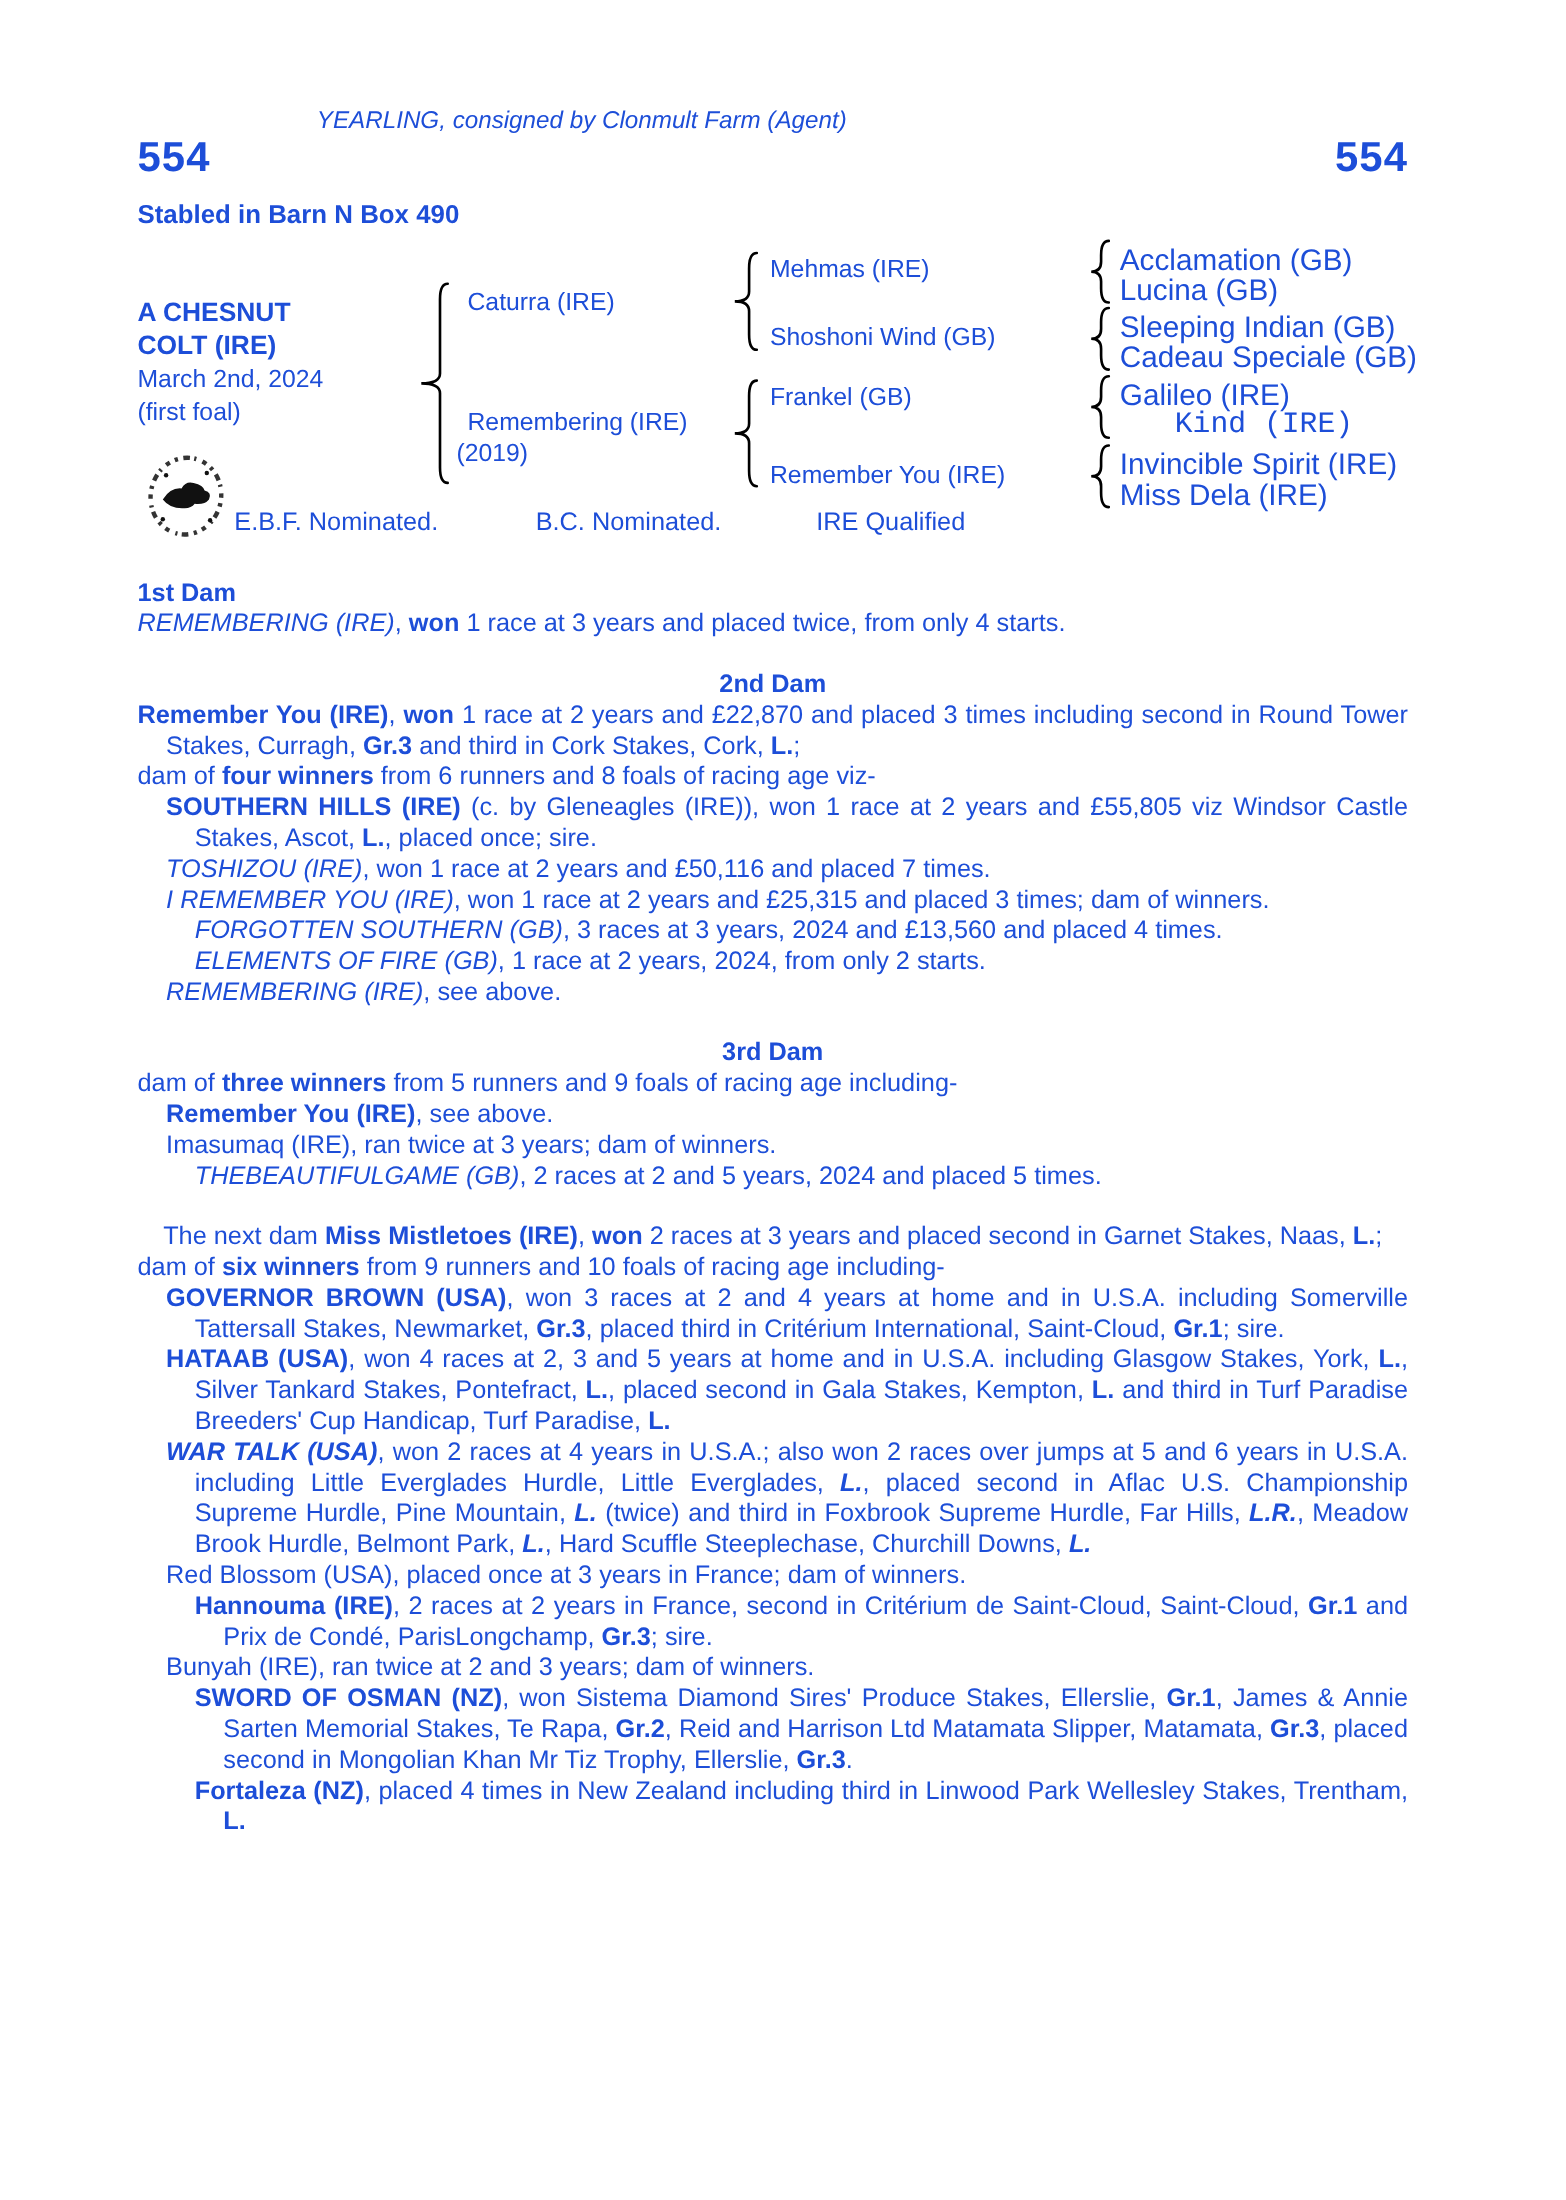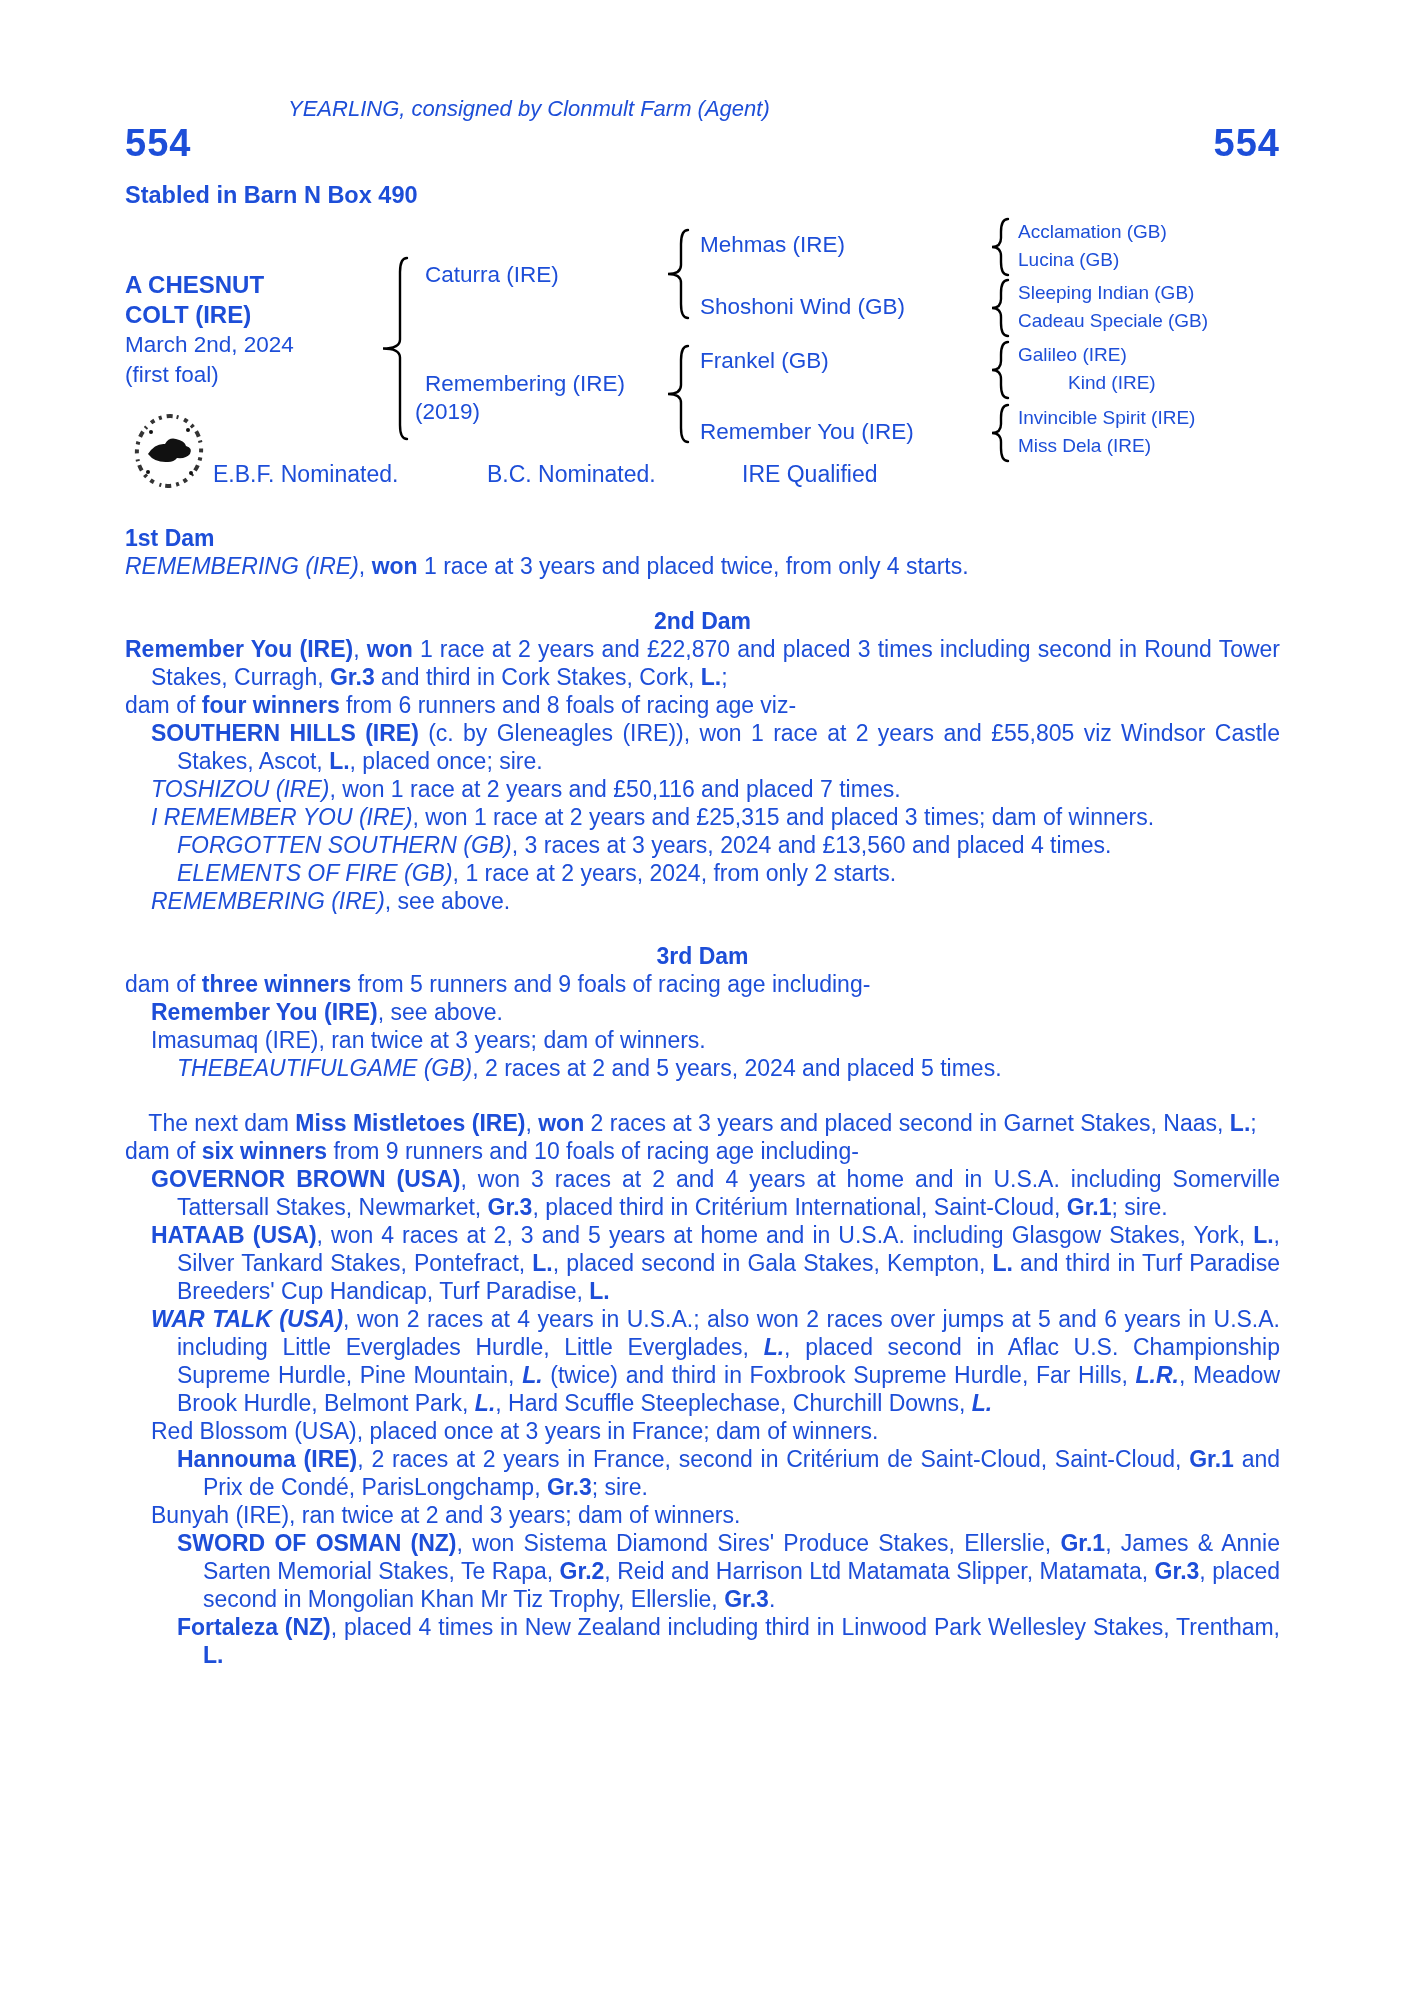--- a/index.html
+++ b/index.html
@@ -5,21 +5,21 @@
   html,body{margin:0;padding:0;background:#e8e8e8;}
   .page{position:relative;width:1424px;height:2000px;background:#ffffff;margin:0 auto;
         font-family:"Liberation Sans",sans-serif;color:#1d4ed8;overflow:hidden;}
   .consign{position:absolute;left:288px;top:96px;font-size:22px;font-style:italic;white-space:nowrap;}
   .lot{position:absolute;top:122px;font-size:38px;font-weight:bold;letter-spacing:1px;}
   .lot-l{left:125px;}
   .lot-r{left:1080px;width:200px;text-align:right;}
   .stabled{position:absolute;left:125px;top:182px;font-size:23.5px;font-weight:bold;}
   .ped{position:absolute;font-size:22.5px;white-space:nowrap;}
   .ped.sub{font-size:24px;font-weight:bold;}
-  .ped.g3{font-size:19px;}
+  .ped.g3{font-size:27px;}
   .brace{position:absolute;}
   .brace svg{display:block;}
   .nom{position:absolute;top:461px;font-size:23px;font-weight:normal;white-space:nowrap;}
   .stamp{position:absolute;left:131px;top:410px;}
   .body{position:absolute;left:125px;top:524px;width:1155px;}
   .body p{margin:0;text-align:justify;line-height:28px;font-size:23px;}
   .body p.bh{font-weight:bold;text-align:left;}
   .body p.gapb{margin-top:27px;text-align:center;}
   .s-b{font-weight:bold;}
   .s-i{font-style:italic;}
@@ -47,21 +47,21 @@
   <div class="ped" style="left:700px;top:232px;">Mehmas (IRE)</div>
   <div class="ped" style="left:700px;top:294px;">Shoshoni Wind (GB)</div>
   <div class="ped" style="left:700px;top:348px;">Frankel (GB)</div>
   <div class="ped" style="left:700px;top:419px;">Remember You (IRE)</div>
 
   <div class="ped g3" style="left:1018px;top:221px;">Acclamation (GB)</div>
   <div class="ped g3" style="left:1018px;top:249px;">Lucina (GB)</div>
   <div class="ped g3" style="left:1018px;top:282px;">Sleeping Indian (GB)</div>
   <div class="ped g3" style="left:1018px;top:310px;">Cadeau Speciale (GB)</div>
   <div class="ped g3" style="left:1018px;top:344px;">Galileo (IRE)</div>
-  <div class="ped g3" style="left:1068px;top:372px;">Kind (IRE)</div>
+  <div class="ped g3" style="left:1068px;top:372px;font-family:Liberation Mono, monospace;">Kind (IRE)</div>
   <div class="ped g3" style="left:1018px;top:407px;">Invincible Spirit (IRE)</div>
   <div class="ped g3" style="left:1018px;top:435px;">Miss Dela (IRE)</div>
 
   <div class="brace" style="left:381px;top:256px;">
       <svg width="28" height="185" viewBox="0 0 28 185">
         <path d="M 26 2 Q 19 2 19 16 L 19 83.5 Q 19 92.5 2 92.5 Q 19 92.5 19 101.5 L 19 169 Q 19 183 26 183" fill="none" stroke="#000" stroke-width="2.4" stroke-linecap="round"></path>
       </svg>
     </div>
   <div class="brace" style="left:666px;top:228px;">
       <svg width="24" height="92" viewBox="0 0 24 92">

